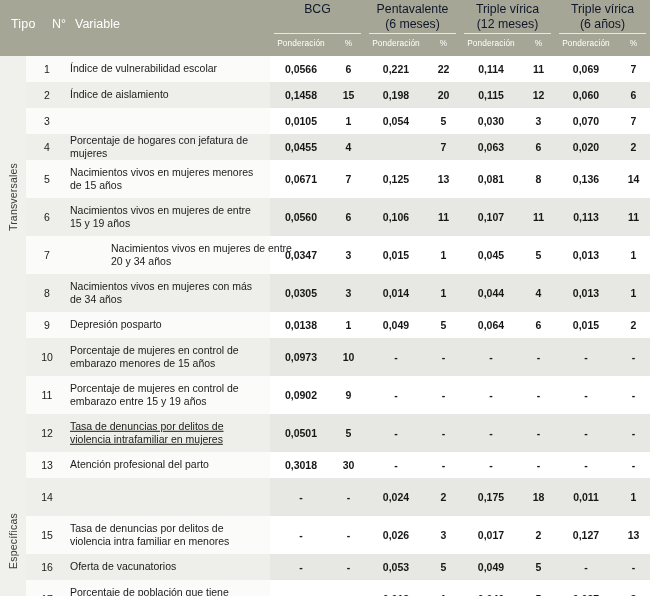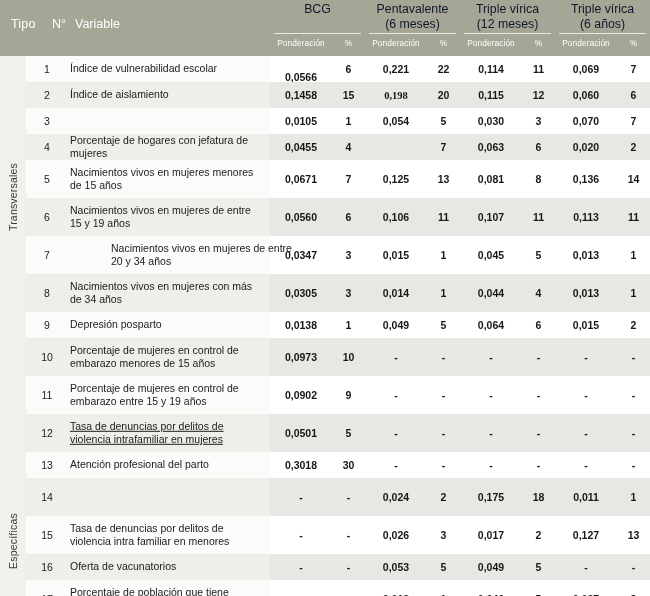--- a/index.html
+++ b/index.html
@@ -201,41 +201,41 @@
   <div class="tbody" id="tbody">
       <div class="row odd" style="top: 0px; height: 26px;">
         <div class="band-left"></div>
         <div class="band-right"></div>
         <div class="vcenter">
           <div class="cell-num" style="position: static; margin-left: 34px; width: 26px;">1</div>
         </div>
         <div class="vcenter">
           <div class="cell-var" style="position: static; margin-left: 70px; width: 192px;">Índice de vulnerabilidad escolar</div>
         </div>
-        <div class="cell-data vcenter" style="left: 270px; width: 62px; margin-top: 8px;">0,0566</div>
+        <div class="cell-data vcenter" style="left: 270px; width: 62px;">0,0566</div>
         <div class="cell-data vcenter" style="left: 332px; width: 33px;">6</div>
         <div class="cell-data vcenter" style="left: 365px; width: 62px;">0,221</div>
         <div class="cell-data vcenter" style="left: 427px; width: 33px;">22</div>
         <div class="cell-data vcenter" style="left: 460px; width: 62px;">0,114</div>
         <div class="cell-data vcenter" style="left: 522px; width: 33px;">11</div>
         <div class="cell-data vcenter" style="left: 555px; width: 62px;">0,069</div>
         <div class="cell-data vcenter" style="left: 617px; width: 33px;">7</div>
       </div>
       <div class="row even" style="top: 26px; height: 26px;">
         <div class="band-left"></div>
         <div class="band-right"></div>
         <div class="vcenter">
           <div class="cell-num" style="position: static; margin-left: 34px; width: 26px;">2</div>
         </div>
         <div class="vcenter">
           <div class="cell-var" style="position: static; margin-left: 70px; width: 192px;">Índice de aislamiento</div>
         </div>
         <div class="cell-data vcenter" style="left: 270px; width: 62px;">0,1458</div>
         <div class="cell-data vcenter" style="left: 332px; width: 33px;">15</div>
-        <div class="cell-data vcenter" style="left: 365px; width: 62px; font-family: Liberation Serif, serif;">0,198</div>
+        <div class="cell-data vcenter" style="left: 365px; width: 62px;">0,198</div>
         <div class="cell-data vcenter" style="left: 427px; width: 33px;">20</div>
         <div class="cell-data vcenter" style="left: 460px; width: 62px;">0,115</div>
         <div class="cell-data vcenter" style="left: 522px; width: 33px;">12</div>
         <div class="cell-data vcenter" style="left: 555px; width: 62px;">0,060</div>
         <div class="cell-data vcenter" style="left: 617px; width: 33px;">6</div>
       </div>
       <div class="row odd" style="top: 52px; height: 26px;">
         <div class="band-left"></div>
         <div class="band-right"></div>
         <div class="vcenter">

